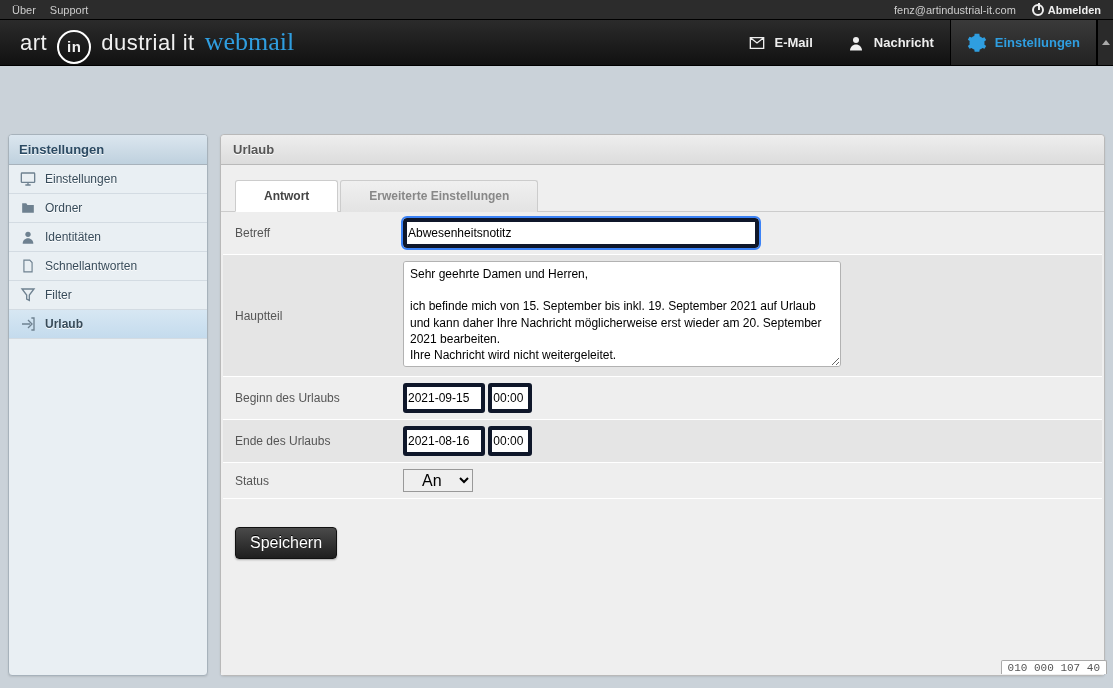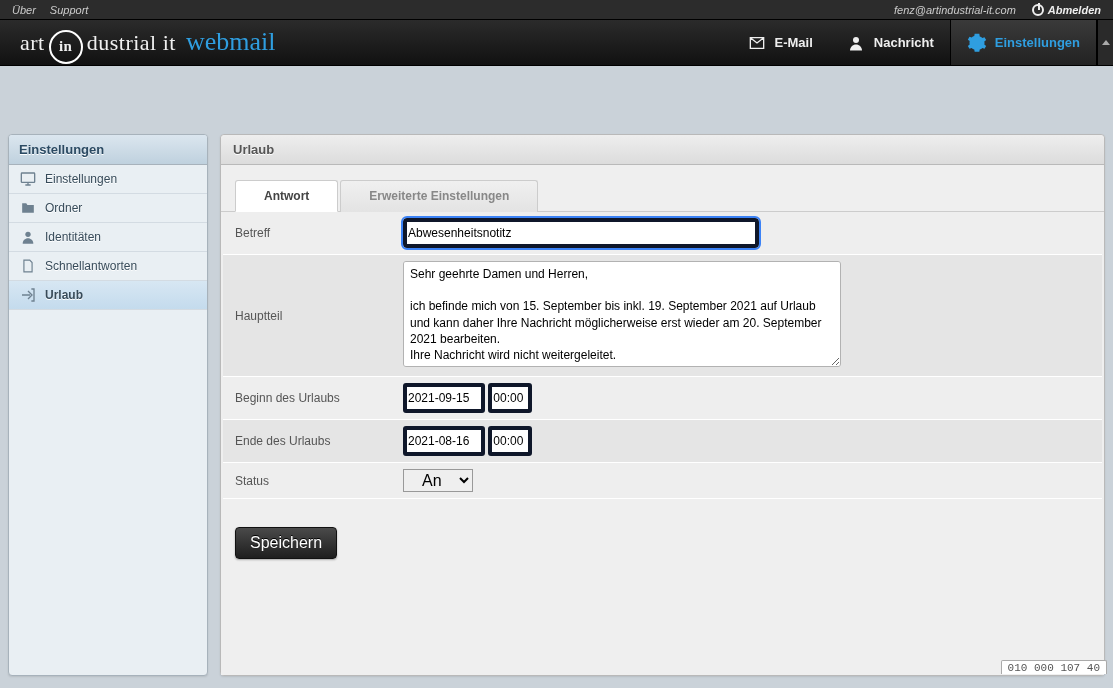--- a/index.html
+++ b/index.html
@@ -16,21 +16,20 @@
   
   .topline {
     height: 20px;
     background: #2c2c2c;
     color: #ccc;
     display: flex;
     align-items: center;
     padding: 0 12px;
     font-size: 11px;
     border-bottom: 1px solid #000;
-    font-style: italic;
   }
   .topline .left { display: flex; gap: 14px; }
   .topline .left a { color: #ccc; text-decoration: none; }
   .topline .right { margin-left: auto; display: flex; gap: 16px; align-items: center; }
   .topline .logout { display: flex; align-items: center; gap: 4px; font-weight: bold; color: #eee; cursor: pointer; }
   .power-icon {
     width: 12px; height: 12px;
     border: 2px solid #eee;
     border-radius: 50%;
     position: relative;
@@ -55,25 +54,25 @@
     color: #fff;
   }
   .logo {
     display: flex;
     align-items: baseline;
     gap: 10px;
   }
   .logo-art {
     color: #f0f0f0;
     font-size: 22px;
-    font-family: Liberation Serif, serif;
+    font-family: Liberation Sans, sans-serif;
     letter-spacing: 0.5px;
     display: flex;
     align-items: center;
-    gap: 4px;
+    gap: 10px;
   }
   .logo-in {
     display: inline-flex;
     width: 34px; height: 34px;
     border: 2px solid #fff;
     border-radius: 50%;
     align-items: center; justify-content: center;
     font-weight: bold;
     font-size: 15px;
     position: relative; top: 4px;
@@ -385,20 +384,28 @@
         </span>
         <span>Identitäten</span>
       </li>
       <li>
         <span class="sicon">
           <svg viewBox="0 0 24 24" width="14" height="16">
               <path d="M5 2h10l4 4v16H5z" fill="none" stroke="#6e8190" stroke-width="2"></path>
             </svg>
         </span>
         <span>Schnellantworten</span>
+      </li>
+      <li>
+        <span class="sicon">
+          <svg viewBox="0 0 24 24" width="16" height="16">
+              <path d="M3 3h18L14 12v8l-4-2v-6z" fill="none" stroke="#6e8190" stroke-width="2"></path>
+            </svg>
+        </span>
+        <span>Filter</span>
       </li>
       <li class="active">
         <span class="sicon">
           <svg viewBox="0 0 24 24" width="18" height="16">
               <path d="M3 12h12M12 6l6 6-6 6" fill="none" stroke="#6e8190" stroke-width="2"></path>
               <path d="M17 3h4v18h-4" fill="none" stroke="#6e8190" stroke-width="2"></path>
             </svg>
         </span>
         <span>Urlaub</span>
       </li>

